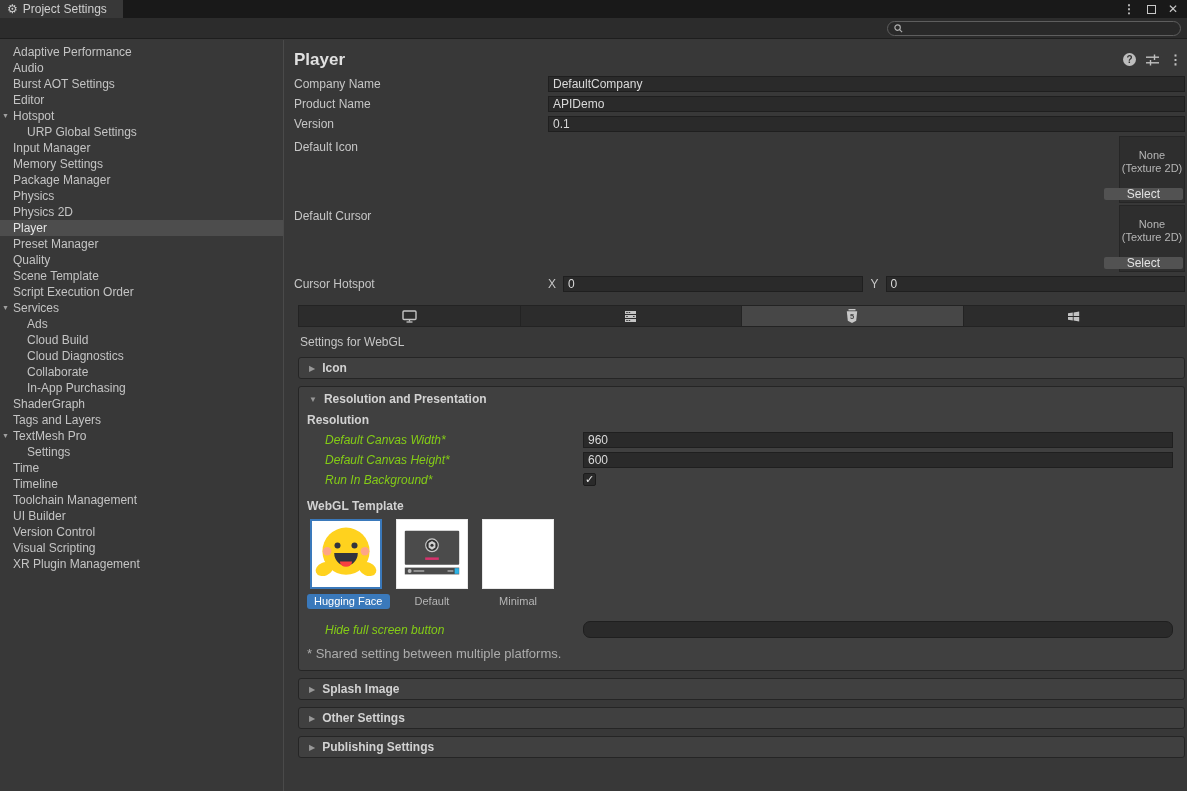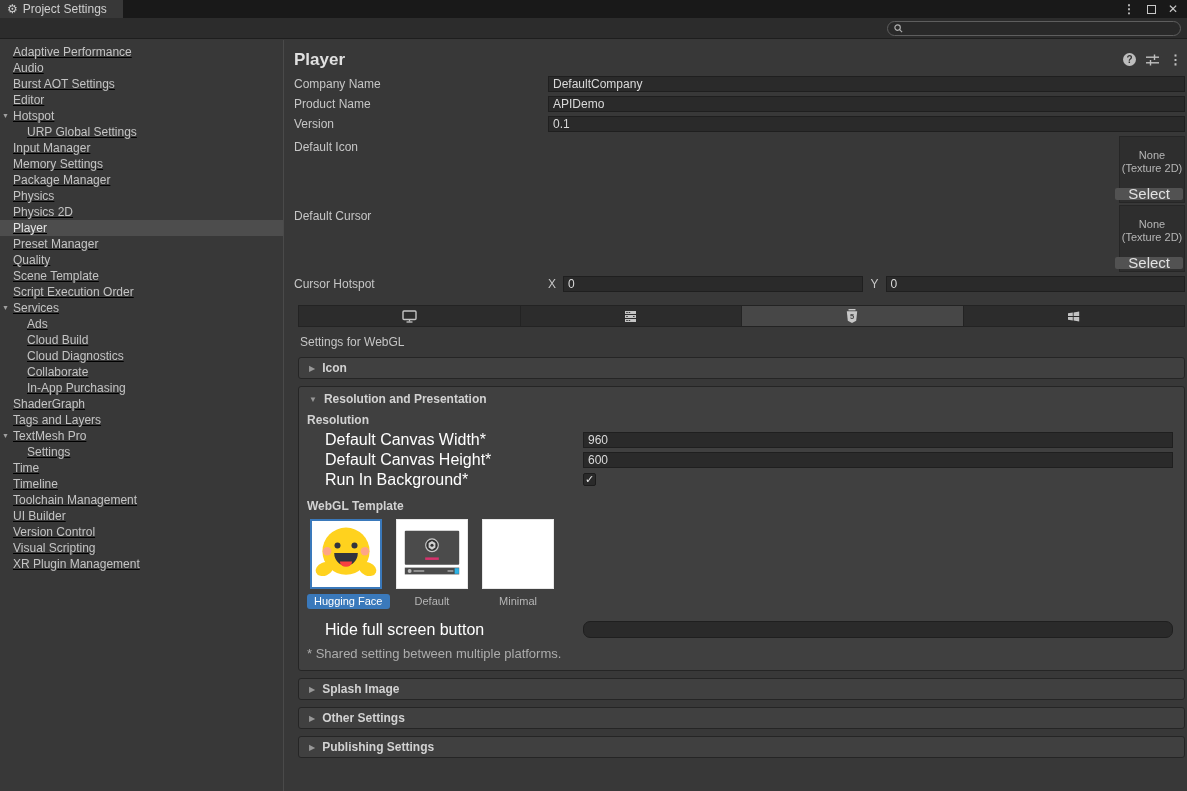--- a/index.html
+++ b/index.html
@@ -21,21 +21,21 @@
   .maximize-box { width:9px; height:9px; border:1.5px solid #C8C8C8; }
   .close-glyph { color:#C8C8C8; font-size:12px; line-height:12px; }
 
   
   .toolbar { position:absolute; top:18px; left:0; right:0; height:21px; background:#2C2C2C; border-bottom:1px solid #1E1E1E; }
   .searchbox { position:absolute; right:6px; top:3px; width:294px; height:15px; background:#292929; border:1px solid #5E5E5E; border-radius:8px; display:flex; align-items:center; padding:0 6px; gap:4px; }
   .searchbox input { flex:1; background:transparent; border:none; outline:none; color:#DDD; font-size:11px; font-family:"Liberation Sans",sans-serif; padding:0; height:12px; }
 
   
   .body { position:absolute; top:40px; left:0; right:0; bottom:0; display:flex; }
-  .sidebar { width:284px; flex:none; border-right:1px solid #4A4A4A; padding-top:4px; overflow:hidden;text-decoration:underline; }
+  .sidebar { width:284px; flex:none; border-right:1px solid #4A4A4A; padding-top:4px; overflow:hidden; }
   .sb-row { position:relative; height:16px; line-height:16px; font-size:12px; color:#C4C4C4; padding-left:13px; white-space:nowrap; cursor:default; }
   .sb-row.ind1 { padding-left:27px; }
   .sb-row.selected { background:#4D4D4D; color:#E4E4E4; }
   .sb-row .tri { position:absolute; left:2px; top:0; width:10px; font-size:7px; color:#A0A0A0; }
 
   .content { flex:1; position:relative; padding:0 2px 0 10px; }
 
   
   .content-header { display:flex; align-items:center; height:36px; padding-top:3px; }
   .page-title { font-size:17px; font-weight:bold; color:#E0E0E0; margin:0; }
@@ -48,21 +48,21 @@
   .flabel { width:254px; flex:none; font-size:12px; color:#C6C6C6; }
   .tfield { flex:1; height:16px; background:#2A2A2A; border:1px solid #1F1F1F; border-radius:0; font-size:12px; color:#DADADA; padding:0 4px; font-family:"Liberation Sans",sans-serif; outline:none; }
 
   
   .tex-row { display:flex; align-items:flex-start; justify-content:space-between; margin-bottom:2px; }
   .tex-row .flabel { padding-top:4px; }
   .tex-row:first-of-type { margin-top:10px; }
   .texbox { width:66px; height:67px; flex:none; background:#2E2E2E; border:1px solid #262626; position:relative; text-align:center; }
   .texbox .t-line { font-size:11px; color:#B6B6B6; line-height:13px; }
   .texbox .t-line.first { margin-top:12px; }
-  .select-btn { position:absolute; right:1px; bottom:2px; background:#525252; color:#E2E2E2; font-size:15px; line-height:12px; height:12px; padding:0 13px; border-radius:2px; }
+  .select-btn { position:absolute; right:1px; bottom:2px; background:#525252; color:#E2E2E2; font-size:12px; line-height:12px; height:12px; padding:0 23px; border-radius:2px; }
 
   
   .hotspot { margin-top:4px; }
   .axis-label { font-size:12px; color:#C6C6C6; margin-right:7px; }
   .hotspot .tfield + .axis-label { margin-left:8px; }
 
   
   .platform-tabs { display:flex; height:22px; margin:13px 0 0 4px; background:#2C2C2C; border:1px solid #232323; }
   .ptab { flex:1; display:flex; align-items:center; justify-content:center; border-right:1px solid #232323; cursor:default; }
   .ptab:last-child { border-right:none; }
@@ -72,21 +72,21 @@
 
   
   .sec { margin:7px 0 0 4px; height:22px; background:#404040; border:1px solid #252525; border-radius:3px; display:flex; align-items:center; padding-left:10px; gap:7px; font-size:12px; font-weight:bold; color:#D2D2D2; }
   .sec .tri, .panel-header .tri { font-size:8px; color:#989898; font-weight:normal; }
 
   
   .panel { margin:7px 0 0 4px; background:#404040; border:1px solid #252525; border-radius:3px; padding-bottom:9px; }
   .panel-header { height:24px; display:flex; align-items:center; padding-left:10px; gap:7px; font-size:12px; font-weight:bold; color:#D2D2D2; }
   .group-label { height:16px; line-height:16px; margin:1px 0 4px 8px; font-size:12px; font-weight:bold; color:#D2D2D2; }
   .prow { display:flex; align-items:center; height:15px; margin:0 11px 5px 0; }
-  .plabel { width:284px; flex:none; padding-left:26px; font-size:16px; color:#ffffff; }
+  .plabel { width:284px; flex:none; padding-left:26px; font-size:12px; color:#84cc16;font-style:italic; }
   .checkbox { width:13px; height:13px; background:#2A2A2A; border:1px solid #1C1C1C; border-radius:2px; position:relative; }
   .checkbox .mark { display:none; color:#ECECEC; font-size:11px; line-height:11px; position:absolute; left:1px; top:0; }
   .checkbox.checked .mark { display:block; }
 
   .tmpl-group-label { margin-top:11px; }
   .thumbs { display:flex; gap:8px; margin:5px 0 0 8px; }
   .thumb-item { width:78px; text-align:center; }
   .thumb { width:72px; height:70px; margin:0 auto; background:#FFFFFF; border:1px solid #E8E8E8; overflow:hidden; }
   .thumb-item.selected .thumb { border:2px solid #3A79BB; }
   .tlabel { display:inline-block; margin-top:5px; font-size:11px; color:#B5B5B5; height:15px; line-height:15px; padding:0 7px; border-radius:3px; white-space:nowrap; }

